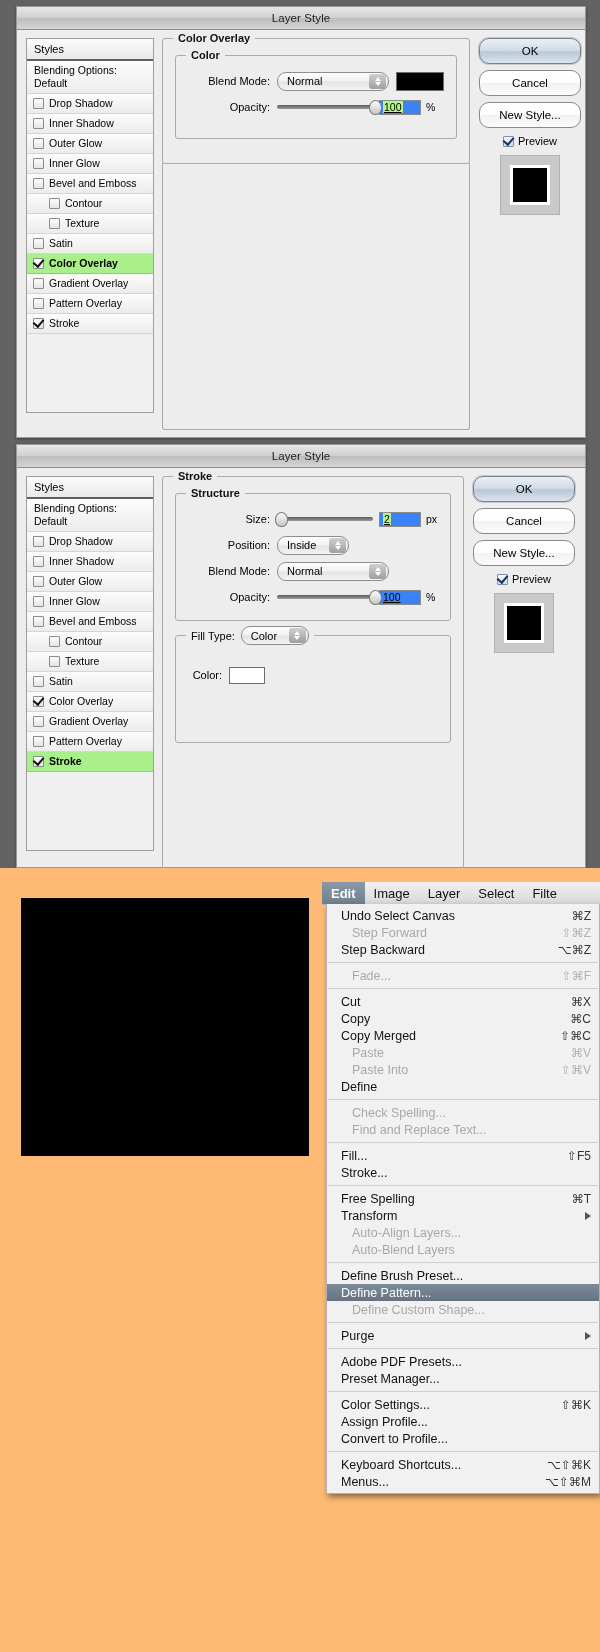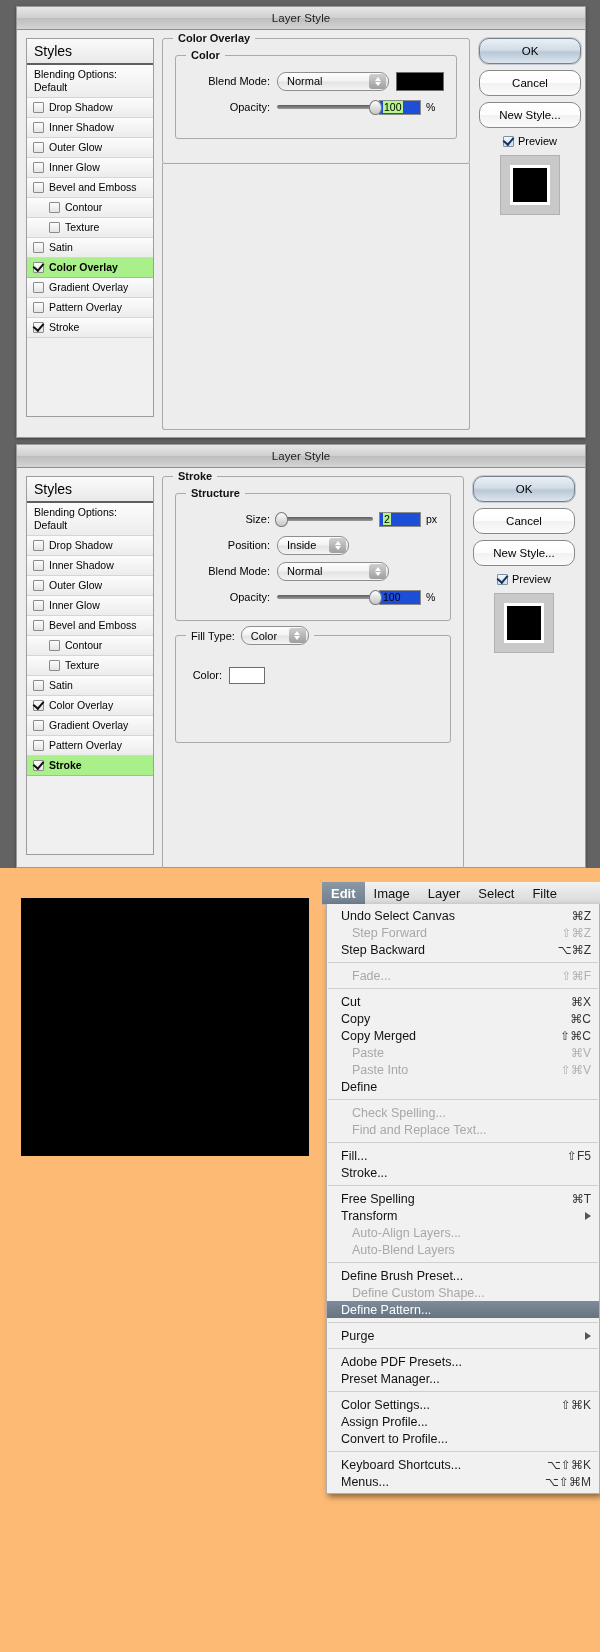--- a/index.html
+++ b/index.html
@@ -17,21 +17,21 @@
       background:linear-gradient(to bottom,#e7e7e7 0%,#cfcfcf 50%,#bdbdbd 51%,#d4d4d4 100%);
       border-bottom:1px solid #8f8f8f;
       display:flex;align-items:center;justify-content:center;}
   .titlebar .title{font-size:11.5px;color:#1d1d1d;font-weight:400;letter-spacing:.1px;}
   .dialog-body{display:flex;padding:8px 9px 9px 9px;box-sizing:border-box;}
 
   
   .styles-col{width:128px;flex:none;}
   .styles-list{border:1px solid #9d9d9d;background:#f0f0f0;box-sizing:border-box;}
   .styles-head{
-      padding:4px 7px;font-size:14px;
+      padding:4px 7px;font-size:11px;
       background:linear-gradient(to bottom,#fbfbfb,#e9e9e9);
       border-bottom:2px solid #5f5f5f;}
   .style-row{
       padding:3px 6px 3px 6px;font-size:10.5px;line-height:13px;
       border-bottom:1px solid #d5d5d5;
       background:linear-gradient(to bottom,#fcfcfc,#ececec);
       display:flex;align-items:center;gap:5px;}
   .style-row.blend{font-size:10.5px;padding-left:7px;}
   .style-row.sel{background:#aaf08a;border-bottom:1px solid #8fd06e;}
   .style-row.sel .lbl{font-weight:bold;}
@@ -66,23 +66,23 @@
   .popup .arrows i.up{border-bottom:4px solid #fff;}
   .popup .arrows i.dn{border-top:4px solid #fff;}
   .swatch-black{width:46px;height:17px;background:#000;border:1px solid #6d6d6d;margin-left:7px;}
   .swatch-white{width:34px;height:15px;background:#fff;border:1px solid #6d6d6d;}
   
   .slider{position:relative;height:14px;display:flex;align-items:center;}
   .slider .track{width:96px;height:4px;border-radius:2px;
         background:linear-gradient(to bottom,#5c5c5c,#9b9b9b);}
   .slider .knob{position:absolute;width:11px;height:13px;border-radius:50% 50% 45% 45%;
         background:linear-gradient(to bottom,#fdfdfd,#c6c6c6);border:1px solid #7b7b7b;top:0;}
-  .numfield{width:42px;height:15px;border:1px solid #8b8b8b;background:#1d4ed8;
+  .numfield{width:42px;height:15px;border:1px solid #8b8b8b;background:#3b82f6;
         margin-left:6px;font-size:10.5px;display:flex;align-items:center;padding-left:3px;
-        box-sizing:border-box;}
+        box-sizing:border-box;text-decoration:underline;}
   .numfield .hl{background:#b6f58e;padding:0 1px;}
   .unit{margin-left:5px;font-size:10.5px;}
   .fill-type-group{margin-top:14px;border:1px solid #aaa;border-radius:3px;position:relative;
         padding:26px 12px 12px 12px;height:108px;box-sizing:border-box;}
   .fill-type-group > .ftlegend{position:absolute;top:-10px;left:10px;background:#ededed;
         padding:0 5px;display:flex;align-items:center;gap:6px;}
 
   
   .btn-col{width:104px;flex:none;display:flex;flex-direction:column;align-items:center;}
   .btn{width:102px;height:26px;border-radius:10px;border:1px solid #898989;
@@ -468,26 +468,26 @@
       <div class="mitem dis">
         <span>Auto-Align Layers...</span>
       </div>
       <div class="mitem dis">
         <span>Auto-Blend Layers</span>
       </div>
       <div class="msep"></div>
       <div class="mitem">
         <span>Define Brush Preset...</span>
       </div>
-      <div class="mitem dis">
-        <span>Define Custom Shape...</span>
-      </div>
       <div class="mitem hl">
         <span>Define Pattern...</span>
       </div>
+      <div class="mitem dis">
+        <span>Define Custom Shape...</span>
+      </div>
       <div class="msep"></div>
       <div class="mitem">
         <span>Purge</span>
         <span class="sub-arrow"></span>
       </div>
       <div class="msep"></div>
       <div class="mitem">
         <span>Adobe PDF Presets...</span>
       </div>
       <div class="mitem">

